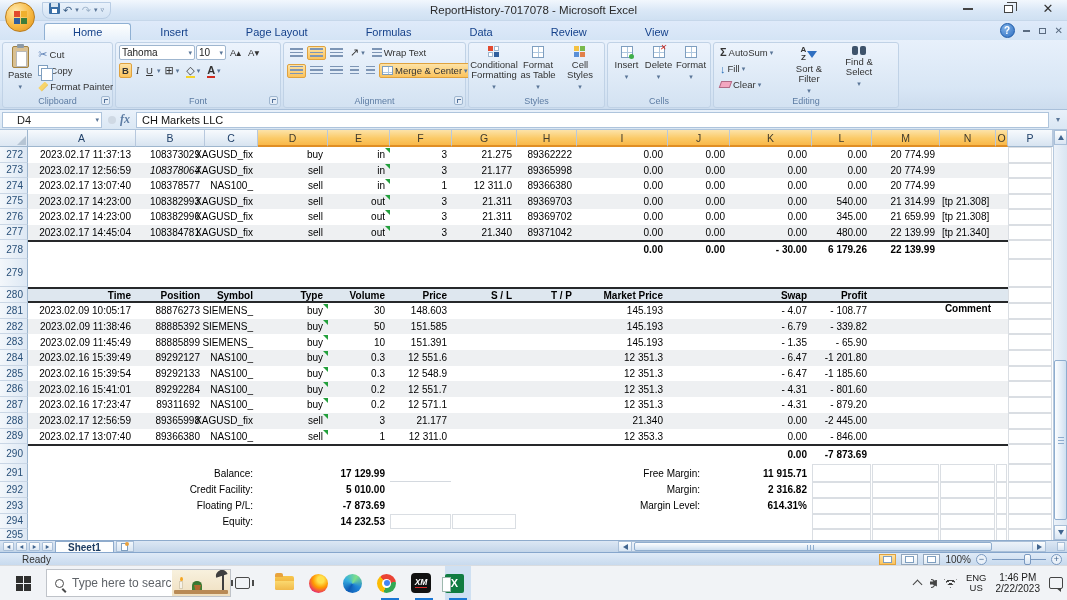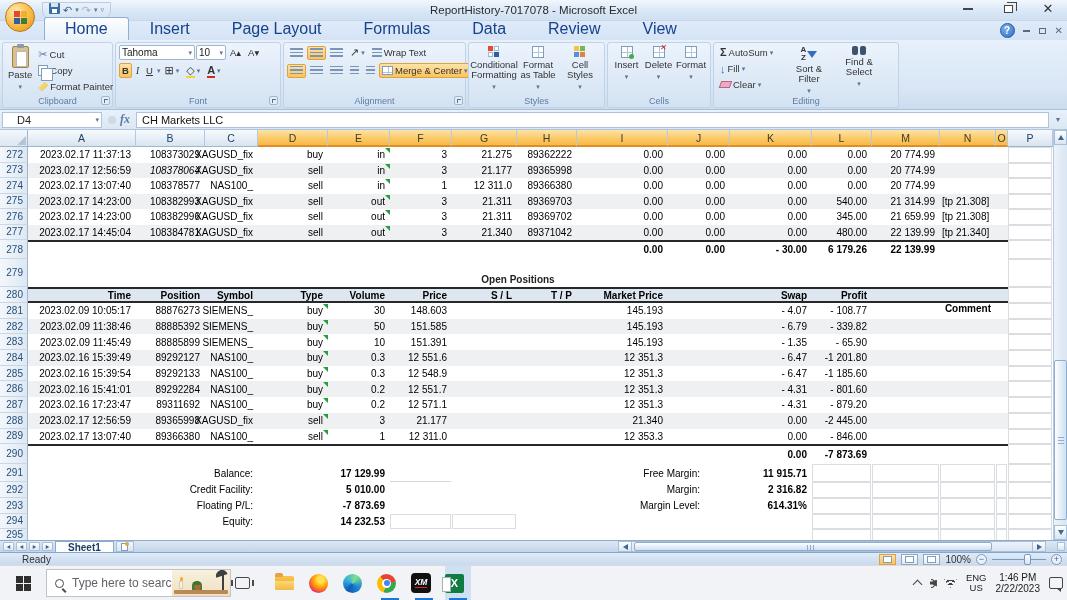--- a/index.html
+++ b/index.html
@@ -24,21 +24,21 @@
   .title-text{position:absolute;left:0;right:0;text-align:center;font-size:11.5px;color:#2b2b2b}
   .winctl{position:absolute;right:6px;top:1px;display:flex;gap:14px;z-index:5}
   .wbtn{width:26px;height:16px;display:flex;align-items:center;justify-content:center;color:#444}
   .wbtn .bar{width:10px;height:2px;background:#444}
   .wbtn .res{width:9px;height:8px;border:1.5px solid #444;position:relative;background:#fff}
   .wbtn .res::after{content:"";position:absolute;left:2px;top:-4px;width:9px;height:8px;border:1.5px solid #444;border-bottom:none;border-left:none}
   .wbtn .x{font-size:13px;line-height:12px;color:#333}
 
   
   .tabrow{height:19px;flex:none;background:linear-gradient(#dfeafa,#d4e4f5);display:flex;align-items:flex-end;padding-left:44px;position:relative}
-  .rtab{padding:2px 20px 2px;font-size:16px;color:#15428b;border:1px solid transparent;border-bottom:none;border-radius:3px 3px 0 0;cursor:default}
+  .rtab{padding:2px 28px 2px;font-size:11px;color:#15428b;border:1px solid transparent;border-bottom:none;border-radius:3px 3px 0 0;cursor:default}
   .rtab.active{background:linear-gradient(#fdfefe,#e8f1fb);border-color:#8fb0d3;color:#15428b}
   .tabrow-right{position:absolute;right:4px;top:2px;display:flex;align-items:center;gap:8px}
   .helpbtn{width:15px;height:15px;border-radius:50%;background:radial-gradient(circle at 35% 30%,#7fb1e8,#2f6fc1);color:#fff;font-weight:bold;font-size:10px;display:flex;align-items:center;justify-content:center;border:1px solid #1d5aa8}
   .docctl{display:flex;gap:9px;color:#5a6b80;font-size:9px;align-items:center}
   .docctl .bar{width:7px;height:2px;background:#5a6b80}
   .docctl .res{width:7px;height:6px;border:1px solid #5a6b80}
   .docctl .x{font-size:10px}
 
   
   .ribbon{height:70px;flex:none;background:linear-gradient(#e7f0fb,#d8e6f5 70%,#ccdcee);border-bottom:1px solid #a9c0da;display:flex;align-items:stretch;padding:2px 1px 1px}
@@ -624,21 +624,20 @@
             <span class="cell cJ b" style="left: 640px; width: 62px;">0.00</span>
             <span class="cell cK b" style="left: 702px; width: 82px;">- 30.00</span>
             <span class="cell cL b" style="left: 784px; width: 60px;">6 179.26</span>
             <span class="cell cM b" style="left: 844px; width: 68px;">22 139.99</span>
             <span class="gbox" style="left: 980px; width: 44px;"></span>
           </div>
         </div>
         <div class="xrow r279" style="height: 28px;">
           <div class="rowh">279</div>
           <div class="rb">
-            <span class="optitle">Open Positions</span>
             <span class="gbox" style="left: 980px; width: 44px;"></span>
           </div>
         </div>
         <div class="xrow r280" style="height: 16px;">
           <div class="rowh">280</div>
           <div class="rb head">
             <i class="fill"></i>
             <span class="cell cA b" style="left: 0px; width: 108px;">Time</span>
             <span class="cell cB b" style="left: 108px; width: 69px;">Position</span>
             <span class="cell cC b" style="left: 177px; width: 53px;">Symbol</span>

